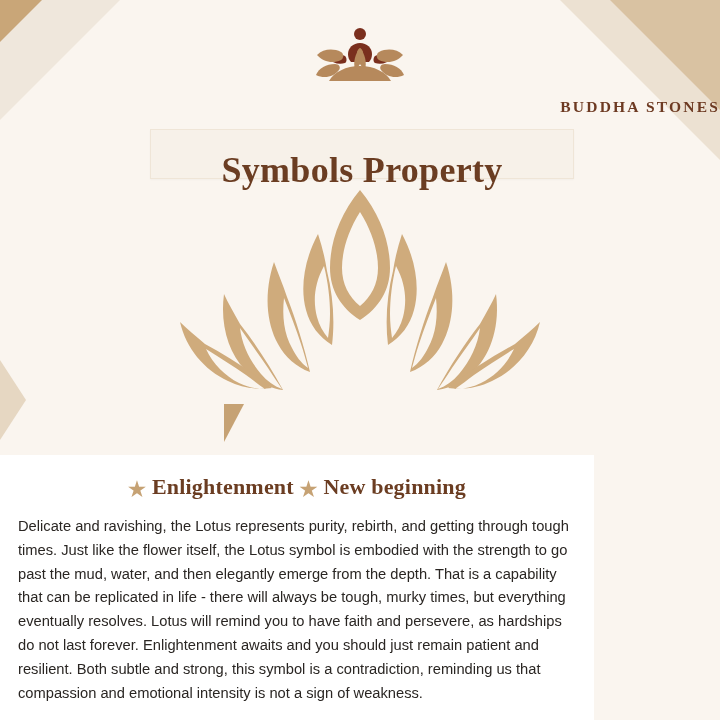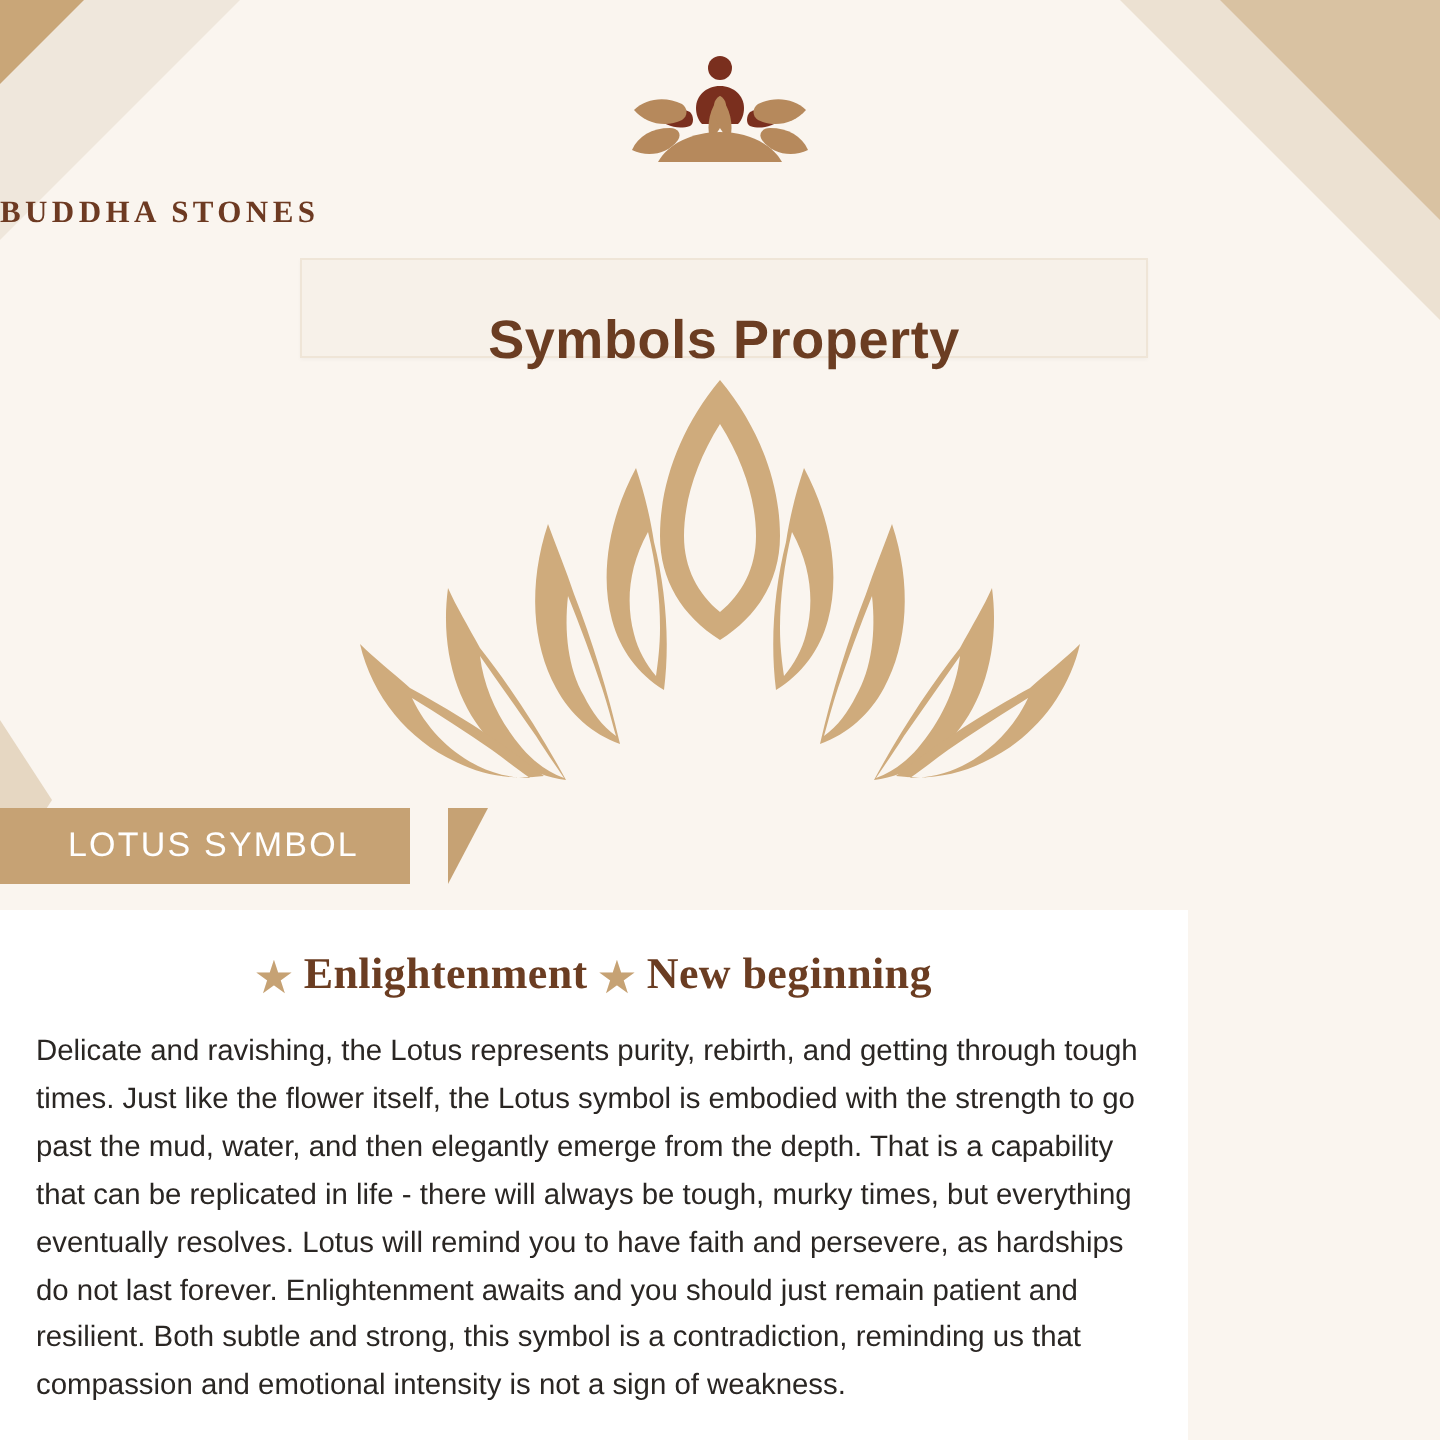--- a/index.html
+++ b/index.html
@@ -66,21 +66,21 @@
     border-right: 120px solid transparent;
     z-index: 0;
   }
 
   
   .logo-wrap {
     position: absolute;
     top: 22px;
     left: 0;
     width: 720px;
-    text-align: left;
+    text-align: right;
     z-index: 5;
   }
   .logo-mark {
     display: block;
     margin: 0 auto;
   }
   .brand-name {
     margin-top: 4px;
     font-size: 15.5px;
     letter-spacing: 2.2px;
@@ -98,23 +98,23 @@
     height: 48px;
     background: #f7f1e9;
     border: 1px solid #efe5d7;
     box-shadow: 0 1px 2px rgba(0,0,0,0.03);
     display: flex;
     align-items: center;
     justify-content: center;
     z-index: 6;
   }
   .title-text {
-    font-family: Liberation Sans, sans-serif;
+    font-family: Liberation Serif, serif;
     font-weight: bold;
-    font-size: 27px;
+    font-size: 36px;
     color: #6b3d22;
     letter-spacing: 0.3px;
     margin-top: 32px;
   }
 
   
   .lotus-wrap {
     position: absolute;
     top: 182px;
     left: 0;
@@ -239,23 +239,20 @@
 
         <path d="M346 112c4 30-4 58-21 76-10 11-23 18-38 20 13-24 28-47 43-66 6-11 12-21 16-30zm-16 34c-9 13-19 27-28 40-5 8-10 15-14 21 8-3 15-8 21-15 11-13 19-29 21-46z"></path>
 
         <path d="M30 140c6 26 24 48 48 59 14 7 29 9 44 7-21-17-45-32-67-44-9-8-18-15-25-22zm26 27c13 8 27 17 40 26 7 5 13 10 19 14-9 0-18-2-26-6-14-7-26-19-33-34z"></path>
 
         <path d="M390 140c-6 26-24 48-48 59-14 7-29 9-44 7 21-17 45-32 67-44 9-8 18-15 25-22zm-26 27c-13 8-27 17-40 26-7 5-13 10-19 14 9 0 18-2 26-6 14-7 26-19 33-34z"></path>
       </g>
     </svg>
   </div>
 
-  <div class="ribbon">
-    <span>LOTUS SYMBOL</span>
-  </div>
   <div class="ribbon-tail"></div>
 
   <div class="panel">
     <h2 class="headline">
       <span class="star">★</span>
       <span>Enlightenment</span>
       <span class="star">★</span>
       <span>New beginning</span>
     </h2>
     <p class="body-text">Delicate and ravishing, the Lotus represents purity, rebirth, and getting through tough times. Just like the flower itself, the Lotus symbol is embodied with the strength to go past the mud, water, and then elegantly emerge from the depth. That is a capability that can be replicated in life - there will always be tough, murky times, but everything eventually resolves. Lotus will remind you to have faith and persevere, as hardships do not last forever. Enlightenment awaits and you should just remain patient and resilient. Both subtle and strong, this symbol is a contradiction, reminding us that compassion and emotional intensity is not a sign of weakness.</p>

